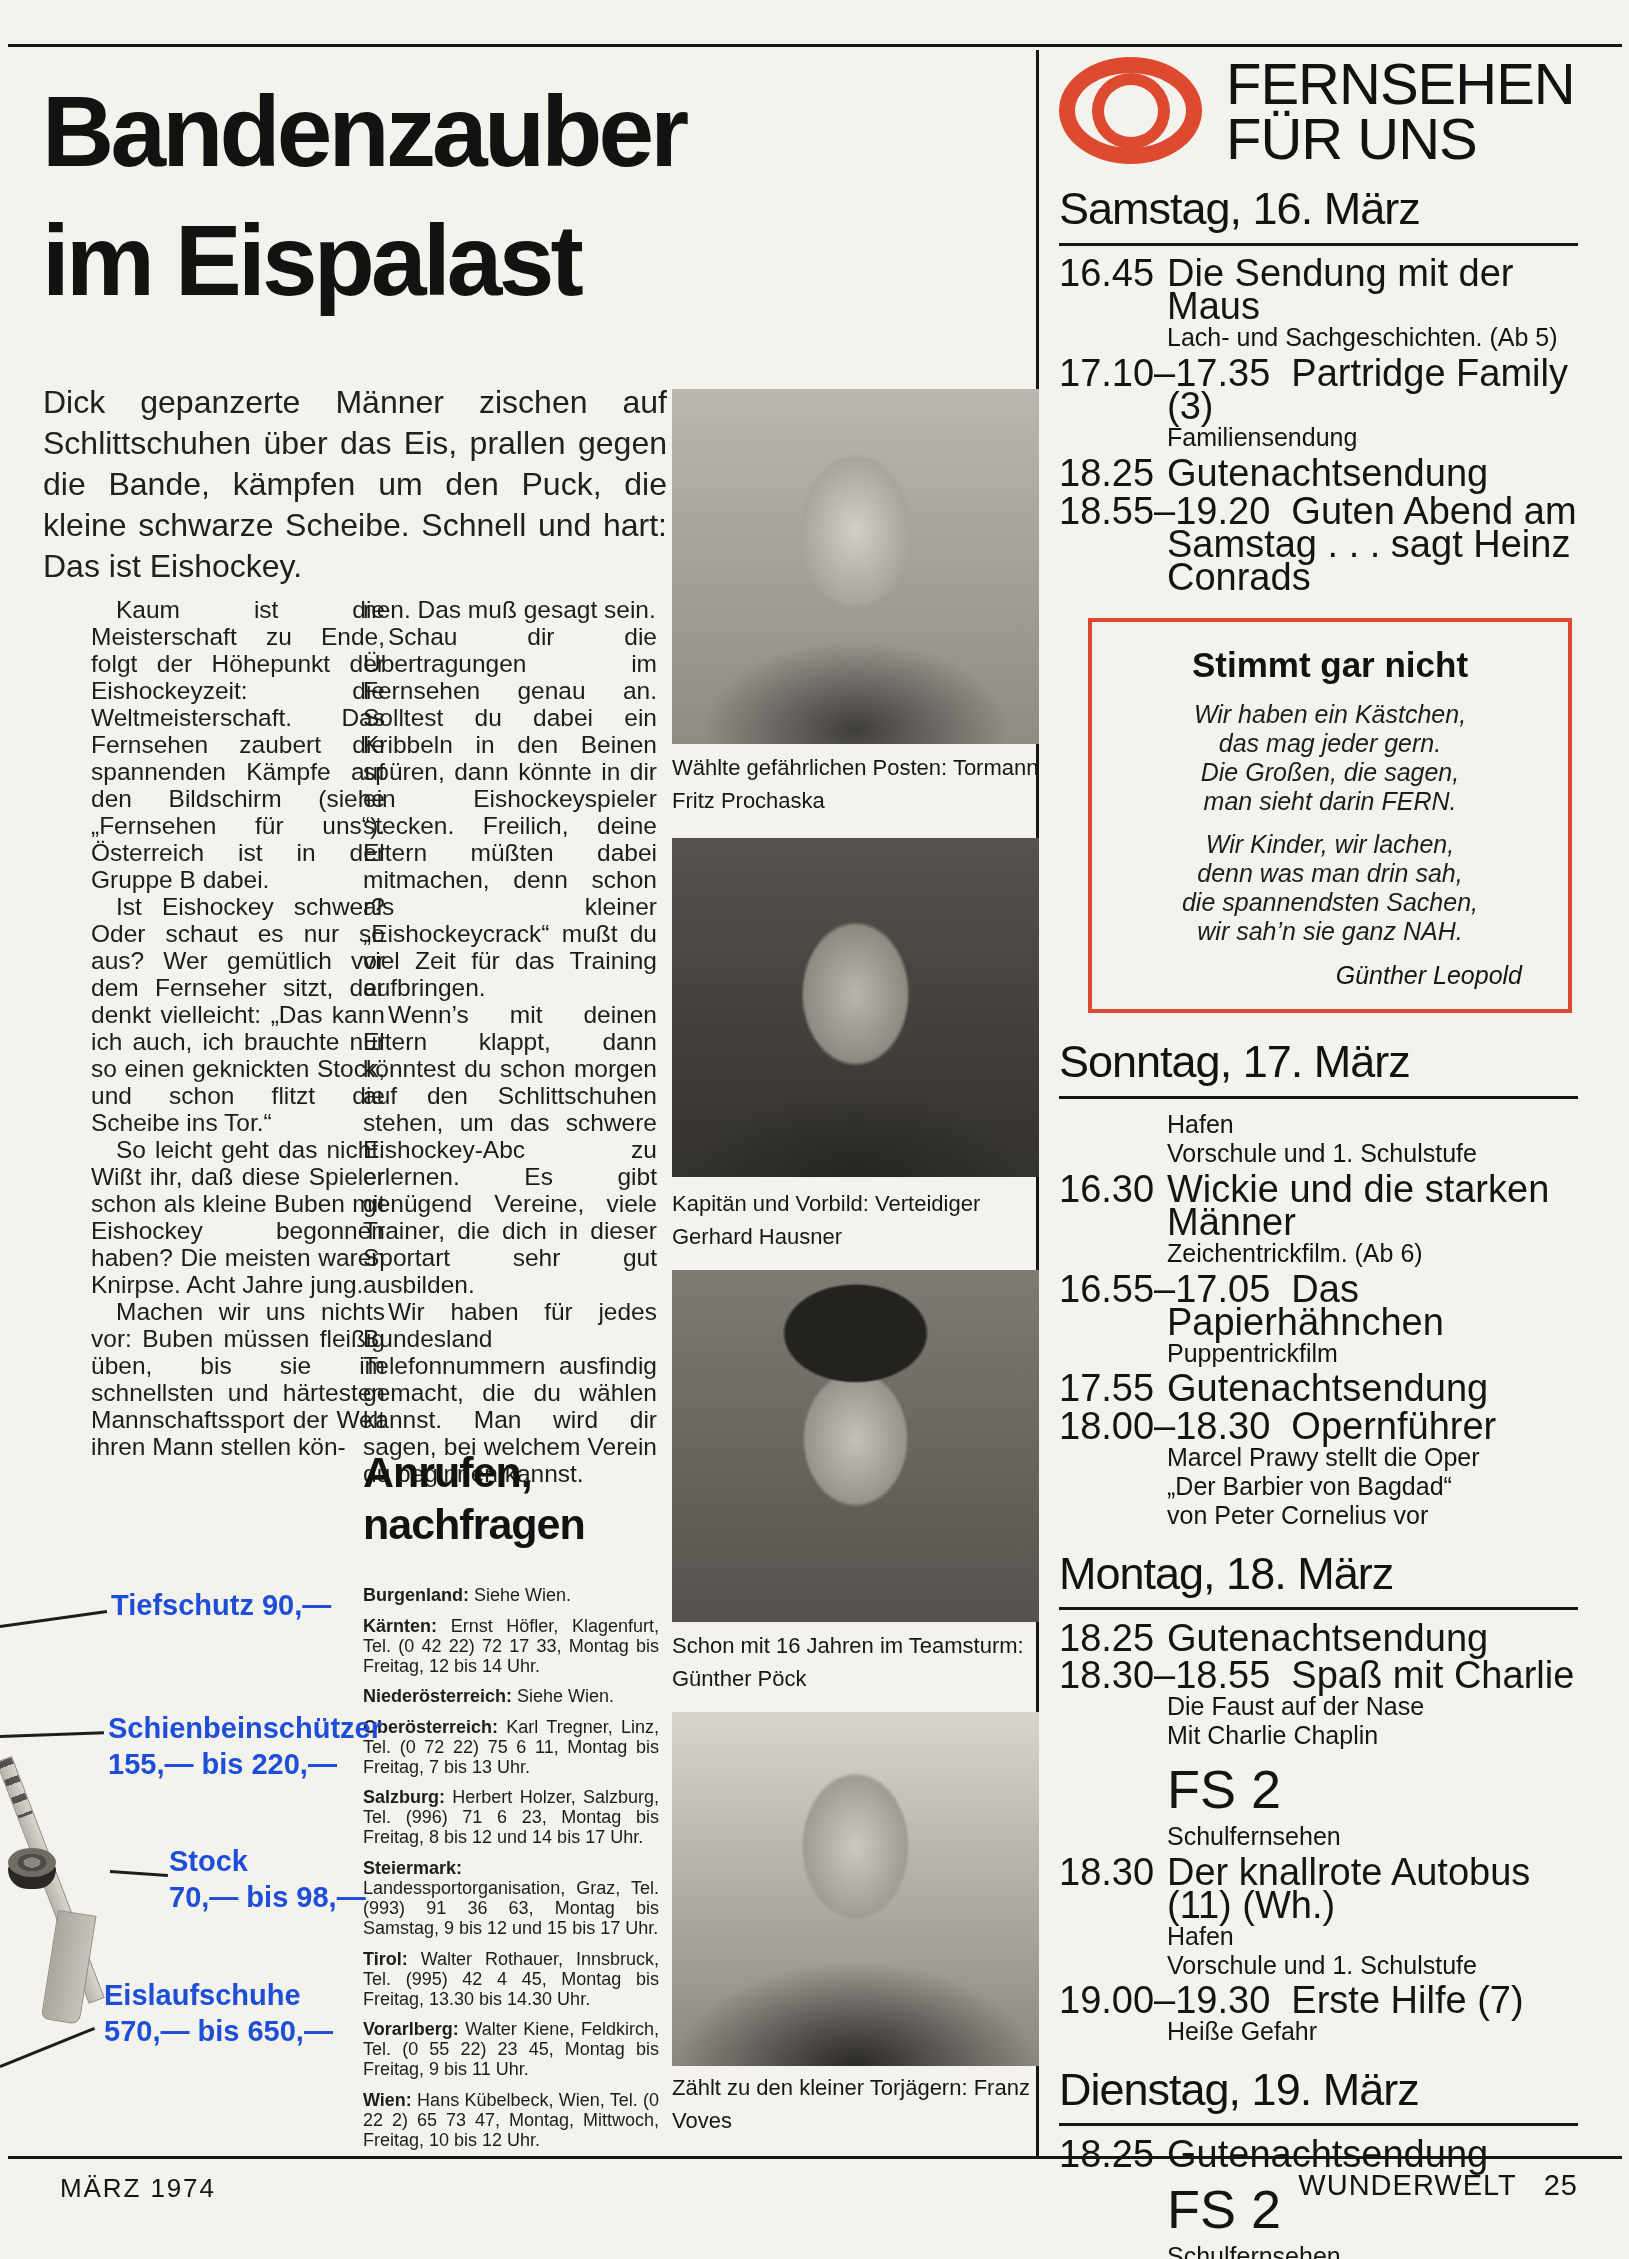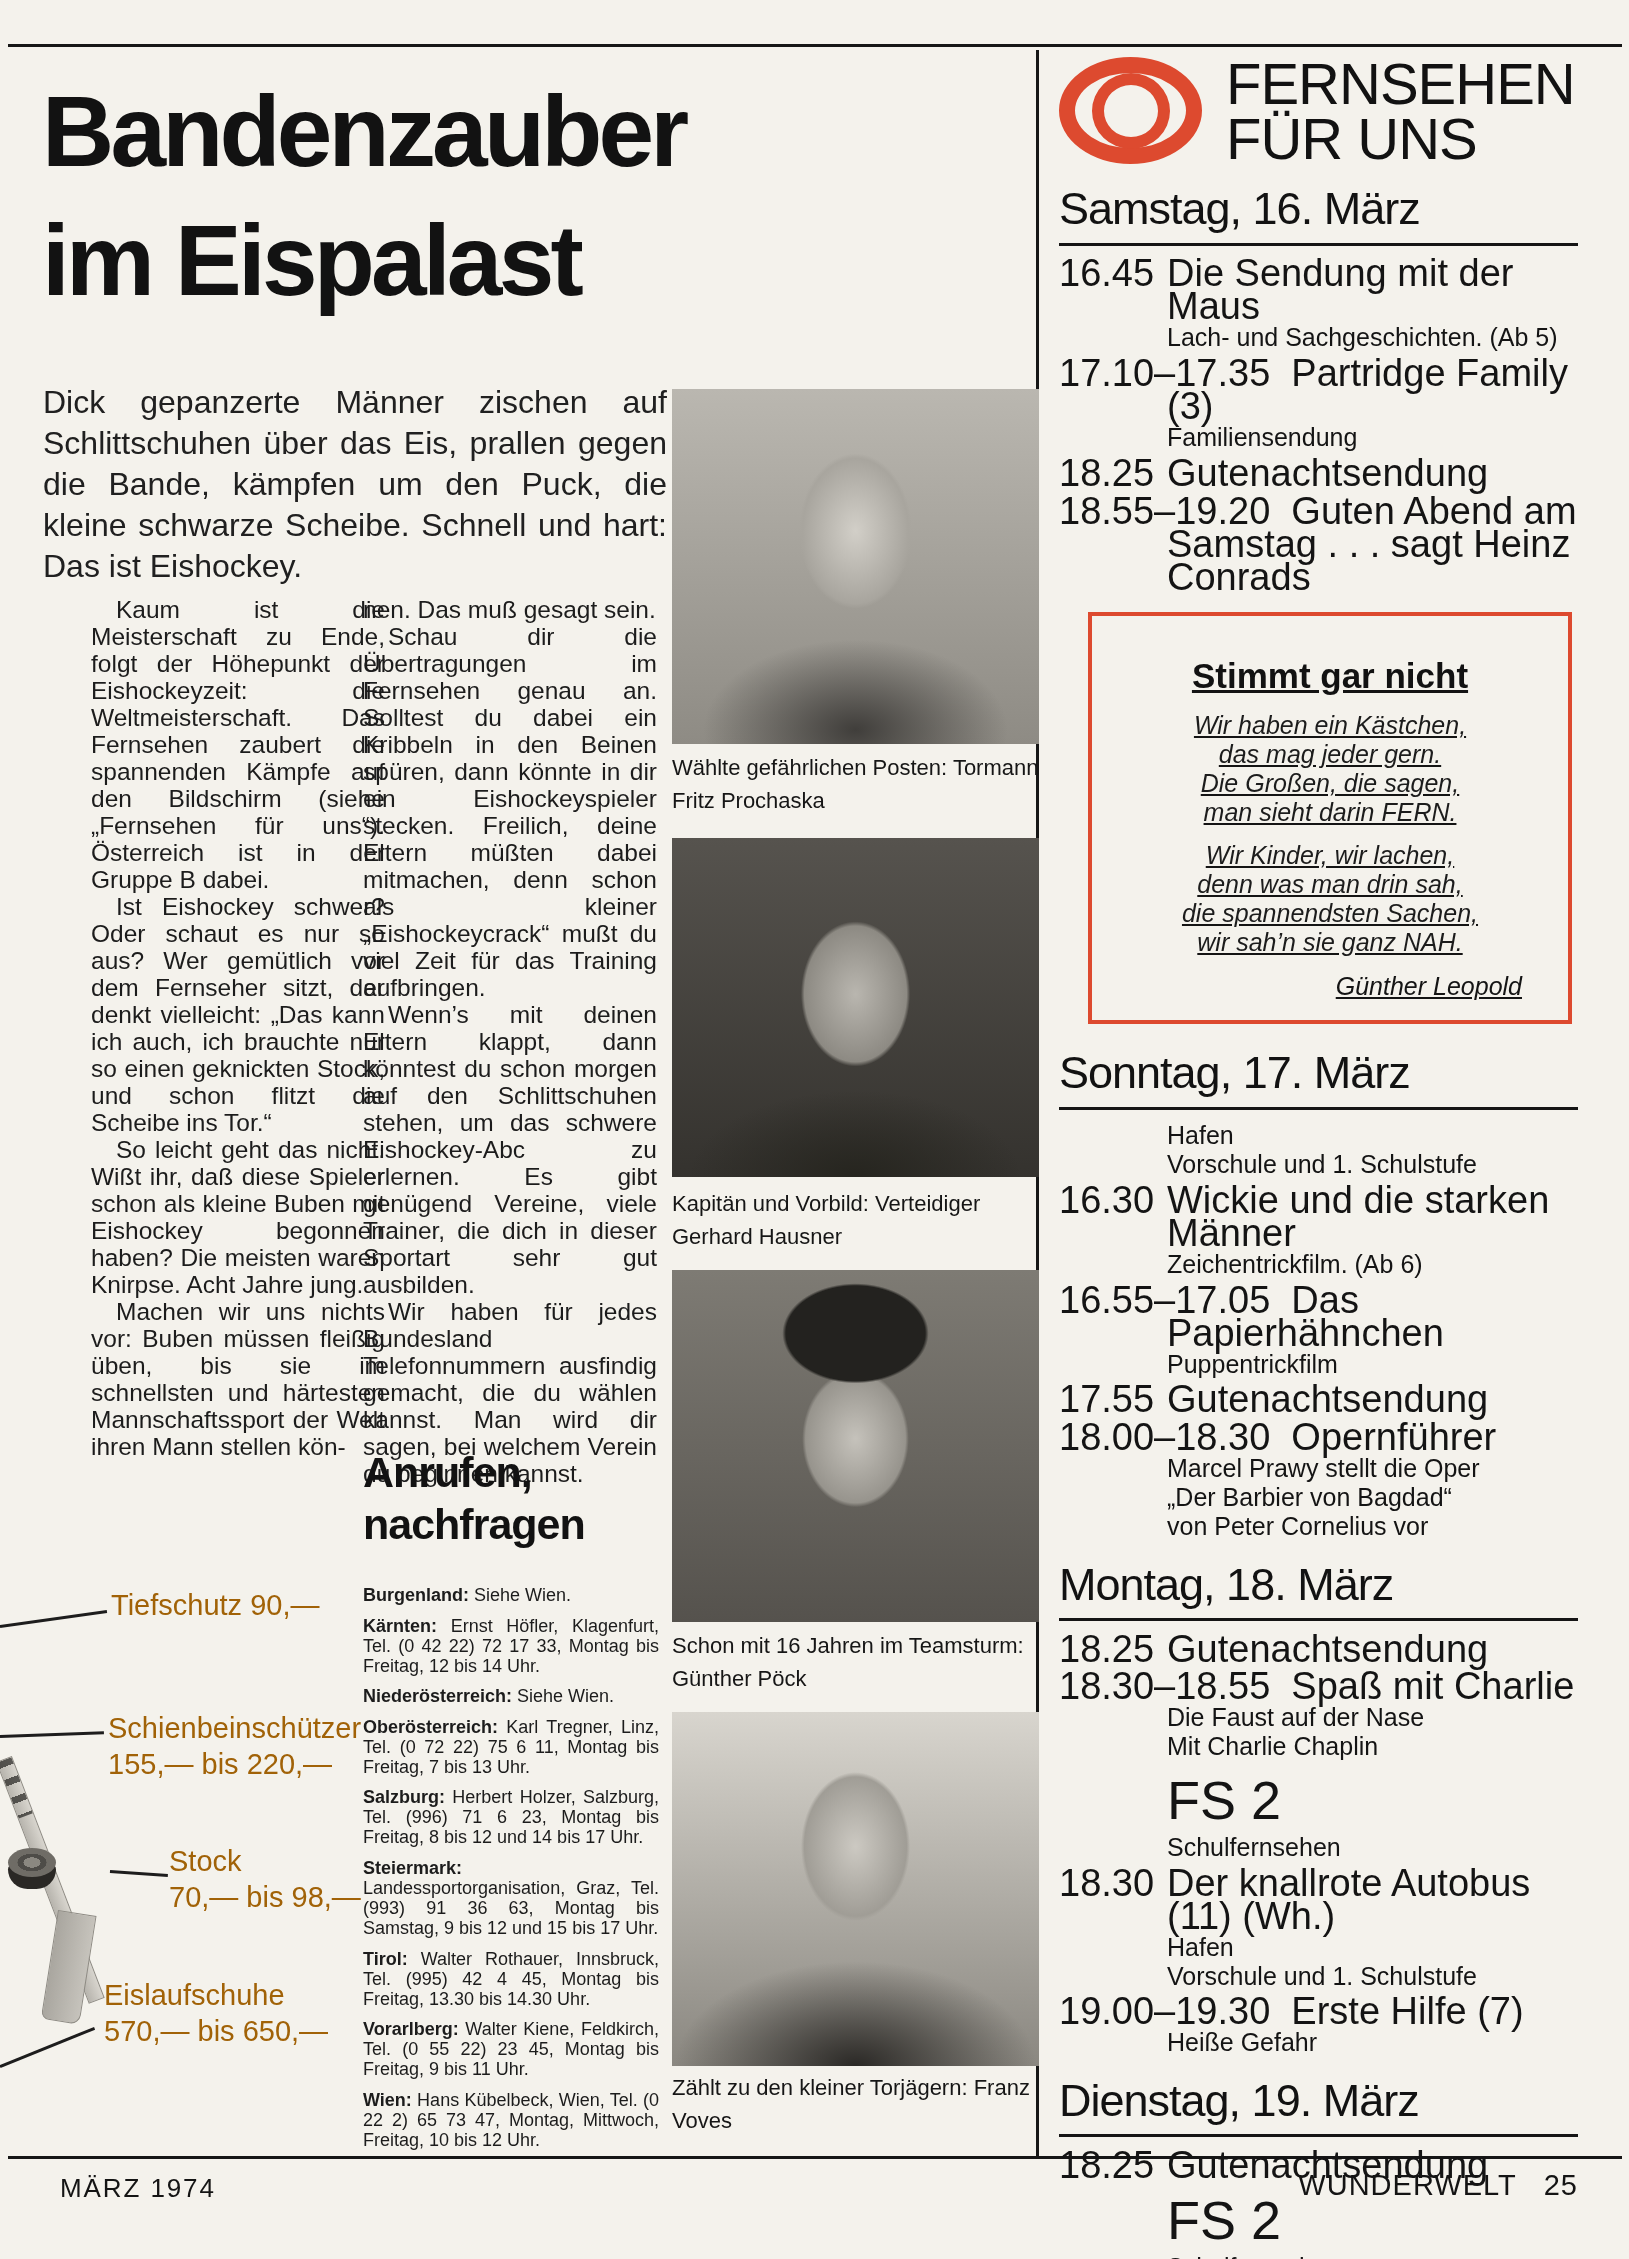--- a/index.html
+++ b/index.html
@@ -41,21 +41,21 @@
   .caption{left:672px;width:367px;font-size:22px;line-height:33px;color:#161616;}
   #cap1{top:751px;} #cap2{top:1187px;} #cap3{top:1629px;} #cap4{top:2071px;}
 
   
   .phone-heading{left:363px;top:1446px;font-size:43px;line-height:52px;font-weight:bold;letter-spacing:-1px;color:#121212;}
   .contact-list{left:363px;top:1585px;width:296px;}
   .contact{margin:0 0 10.6px;font-size:18px;line-height:20px;text-align:justify;color:#1c1c1c;}
   .contact b{font-weight:bold;}
 
   
-  .equip{font-weight:normal;font-size:29px;line-height:36px;color:#a16207;}
+  .equip{font-weight:bold;font-size:29px;line-height:36px;color:#1d4ed8;}
   #eq0{left:111px;top:1587px;} #eq1{left:108px;top:1710px;}
   #eq2{left:169px;top:1843px;} #eq3{left:104px;top:1977px;}
   .leader{position:absolute;height:2.9px;background:#1d1d1d;transform-origin:left center;}
   #ld0{left:0;top:1625px;width:108px;transform:rotate(-8deg);}
   #ld1{left:0;top:1735px;width:104px;transform:rotate(-2deg);}
   #ld2{left:110px;top:1870px;width:58px;transform:rotate(4deg);}
   #ld3{left:0;top:2065px;width:102px;transform:rotate(-22deg);}
 
   
   .stick-shaft{left:-3.8px;top:1762px;width:15.4px;height:257px;transform:rotate(-21deg);transform-origin:top left;
@@ -87,21 +87,21 @@
   .tv-day-heading{font-size:45px;line-height:52px;letter-spacing:-1px;color:#121212;}
   .tv-rule{height:2.9px;background:#151515;width:519px;margin:7.7px 0 11.5px;}
   .tv-item{margin-bottom:4.8px;}
   .tv-line{font-size:38px;line-height:33px;padding-left:108px;text-indent:-108px;}
   .tv-time{display:inline-block;text-indent:0;}
   .tv-time.fixed{width:108px;}
   .tv-time.range{margin-right:21px;}
   .tv-sub{font-size:25px;line-height:29px;padding-left:108px;}
   .tv-channel{font-size:54px;line-height:58px;padding-left:108px;margin:9.6px 0 3.8px;}
 
-  .poem-box{margin:18px 25px 23px 29px;border:4.8px solid #dd4a2f;padding:40px 19px 19px;text-align:center;background:transparent;text-decoration:underline;}
+  .poem-box{margin:24px 25px 23px 29px;border:4.8px solid #dd4a2f;padding:23px 19px 19px;text-align:center;background:transparent;}
   .poem-title{font-size:35px;font-weight:bold;margin-bottom:15.4px;color:#121212;}
   .poem-line{font-style:italic;font-size:25px;line-height:29px;color:#1c1c1c;}
   .stanza2{margin-top:13.4px;}
   .poem-author{font-style:italic;font-size:25px;text-align:right;padding-right:27px;margin-top:15.4px;}
 </style>
 </head>
 <body>
 
 <div class="abs rule" id="rule-top"></div>
 <div class="abs rule" id="divider-v"></div>

